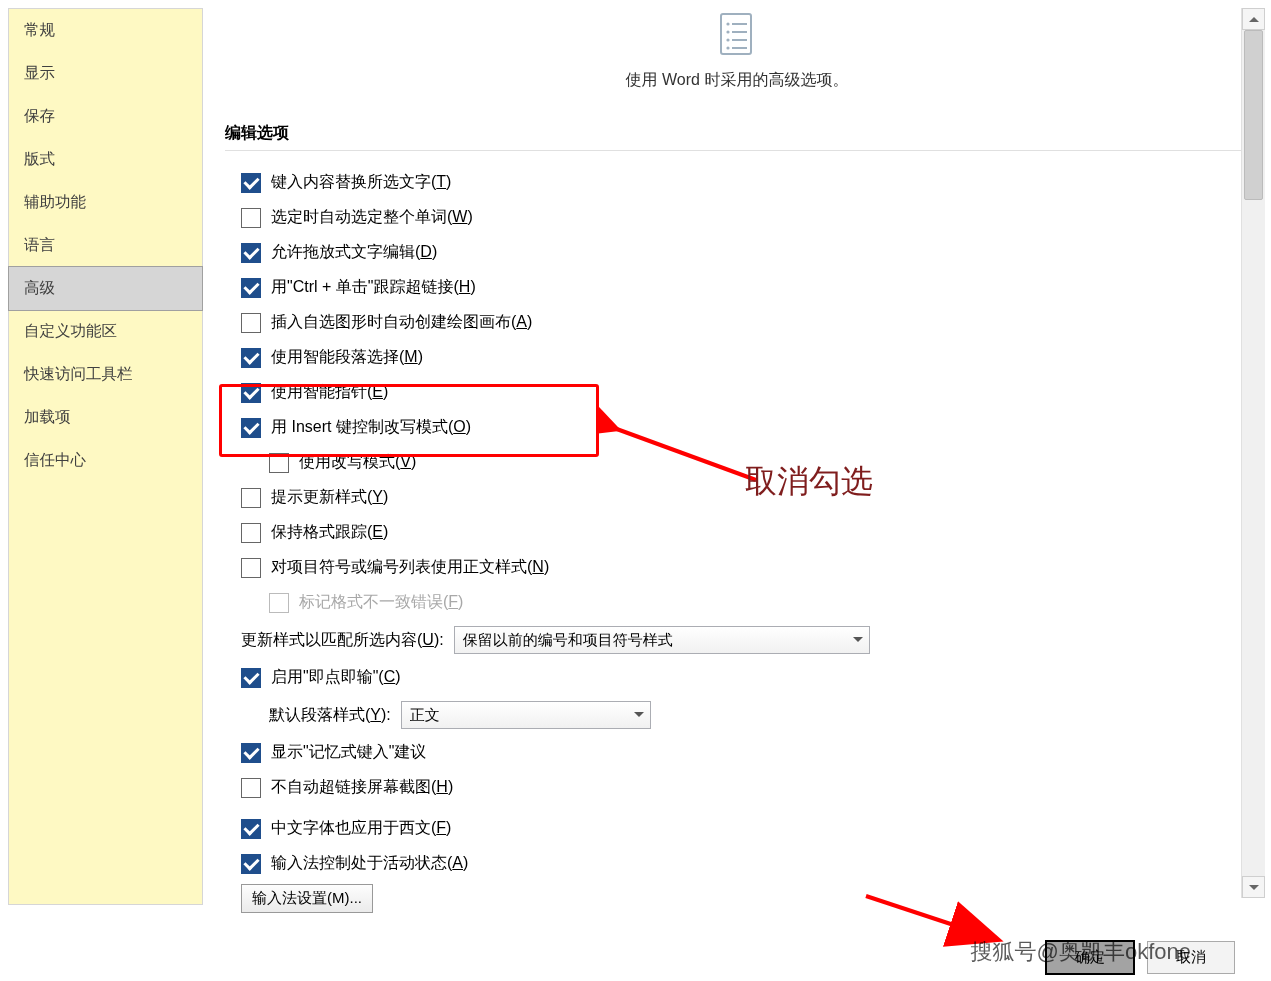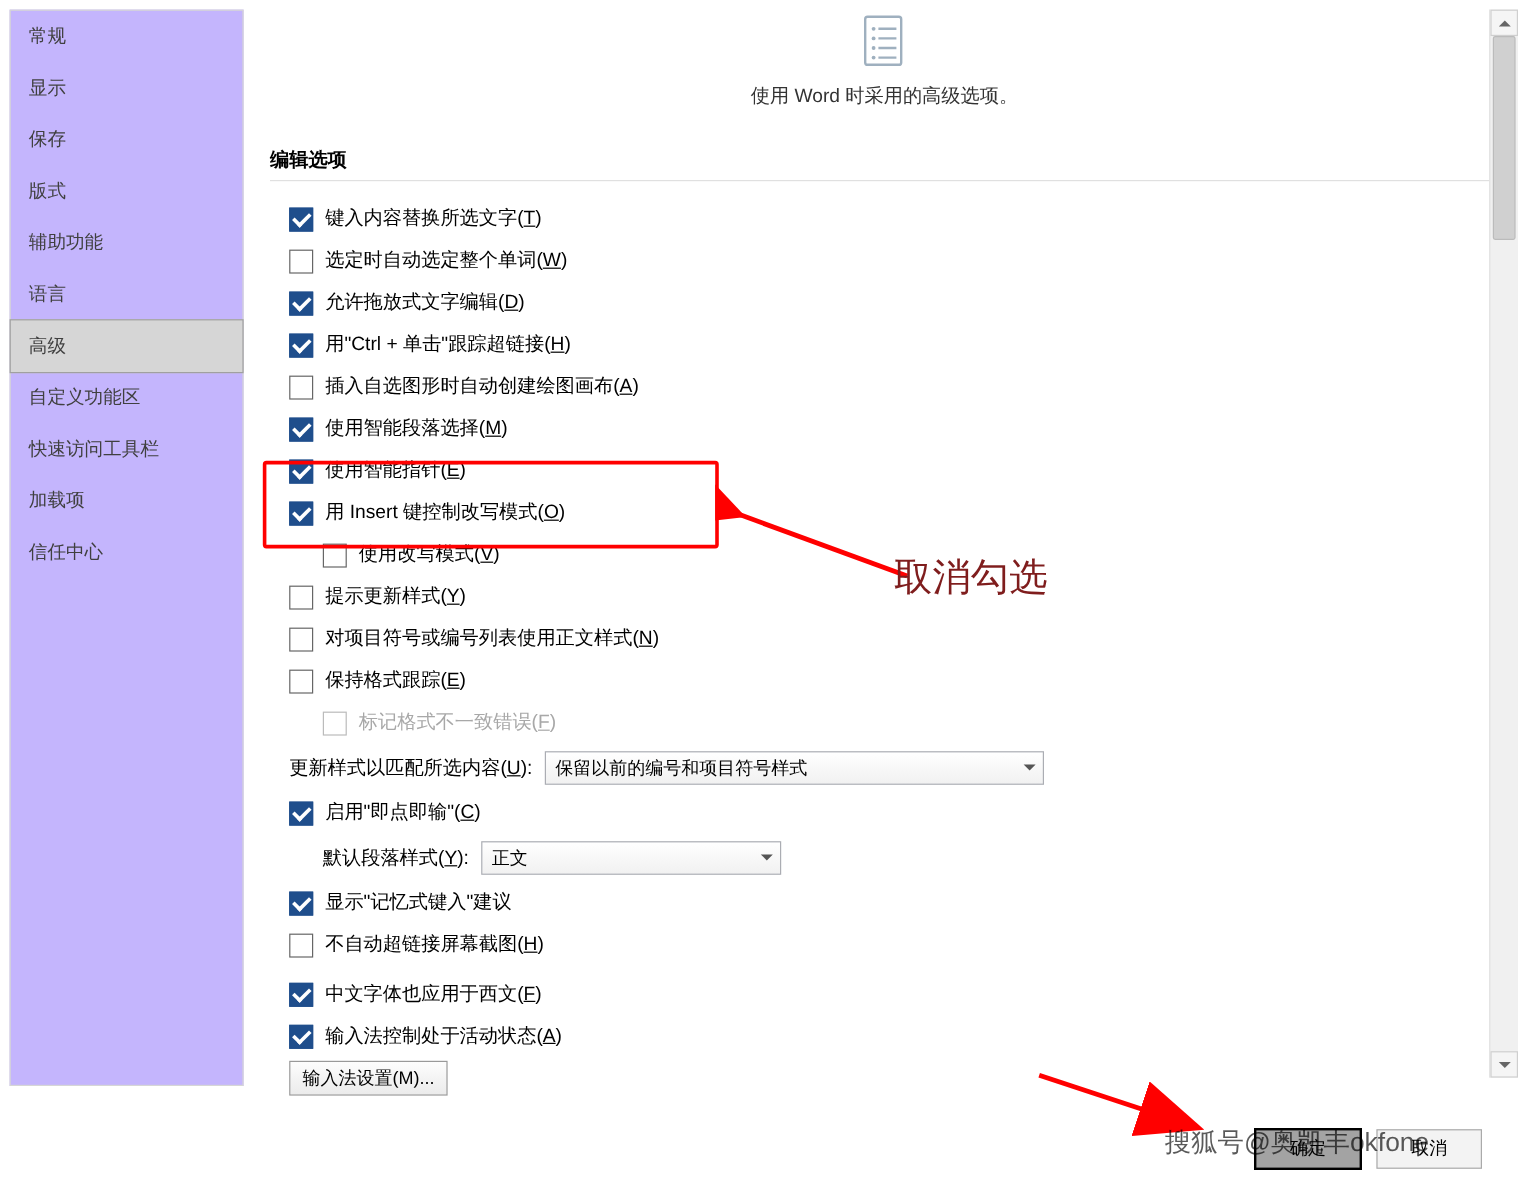--- a/index.html
+++ b/index.html
@@ -19,21 +19,21 @@
     display: flex;
     width: 100%;
     height: 905px;
   }
 
   
   .sidebar {
     width: 195px;
     border: 1px solid #d6d6d6;
     margin: 8px 0 0 8px;
-    background: #c4b5fd;
+    background: #fef9c3;
     display: flex;
     flex-direction: column;
   }
   .sidebar-item {
     padding: 11px 15px;
     cursor: pointer;
     color: #404040;
   }
   .sidebar-item.selected {
     background: #d6d6d6;
@@ -321,25 +321,25 @@
       <div class="opt-row indent1">
         <span class="chk"></span>
         <span class="opt-label"><span>使用改写模式(</span><span class="hot">V</span><span>)</span></span>
       </div>
       <div class="opt-row">
         <span class="chk"></span>
         <span class="opt-label"><span>提示更新样式(</span><span class="hot">Y</span><span>)</span></span>
       </div>
       <div class="opt-row">
         <span class="chk"></span>
+        <span class="opt-label"><span>保持格式跟踪(</span><span class="hot">E</span><span>)</span></span>
+      </div>
+      <div class="opt-row">
+        <span class="chk"></span>
         <span class="opt-label"><span>对项目符号或编号列表使用正文样式(</span><span class="hot">N</span><span>)</span></span>
-      </div>
-      <div class="opt-row">
-        <span class="chk"></span>
-        <span class="opt-label"><span>保持格式跟踪(</span><span class="hot">E</span><span>)</span></span>
       </div>
       <div class="opt-row indent1">
         <span class="chk disabled"></span>
         <span class="opt-label disabled"><span>标记格式不一致错误(</span><span class="hot">F</span><span>)</span></span>
       </div>
 
       <div class="sel-row">
         <span class="opt-label"><span>更新样式以匹配所选内容(</span><span class="hot">U</span><span>):</span></span>
         <span class="select" style="width:416px">
           <span>保留以前的编号和项目符号样式</span>

